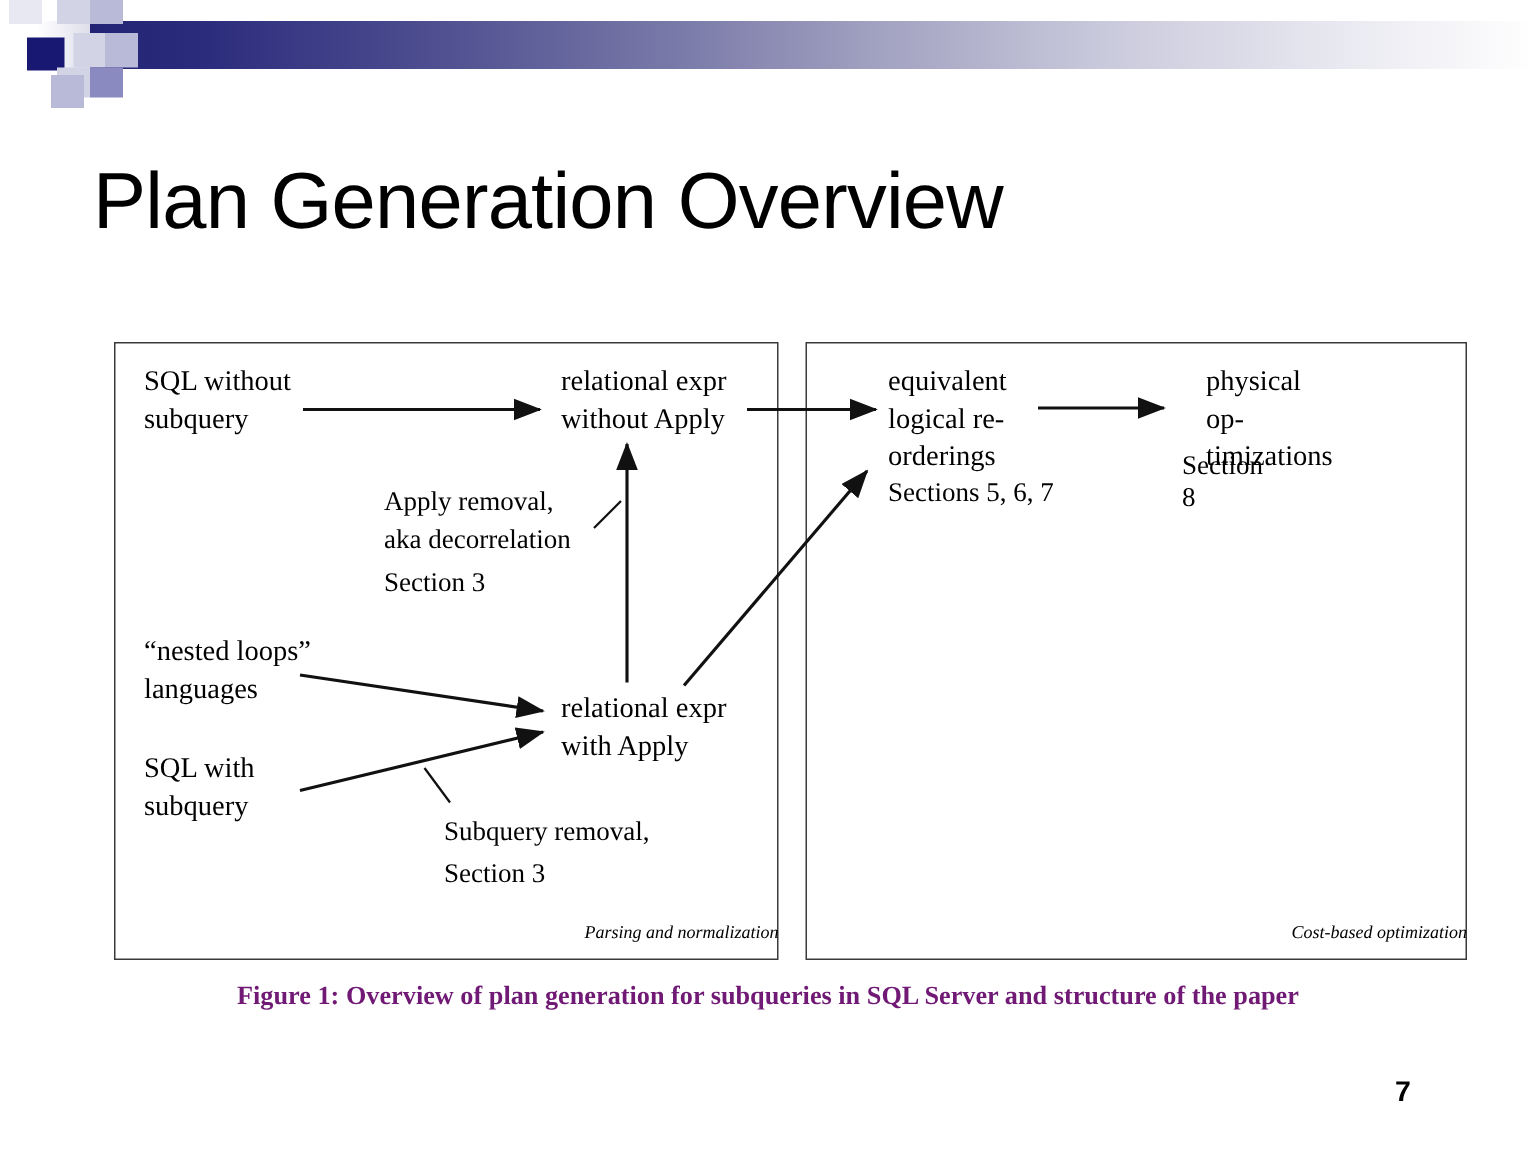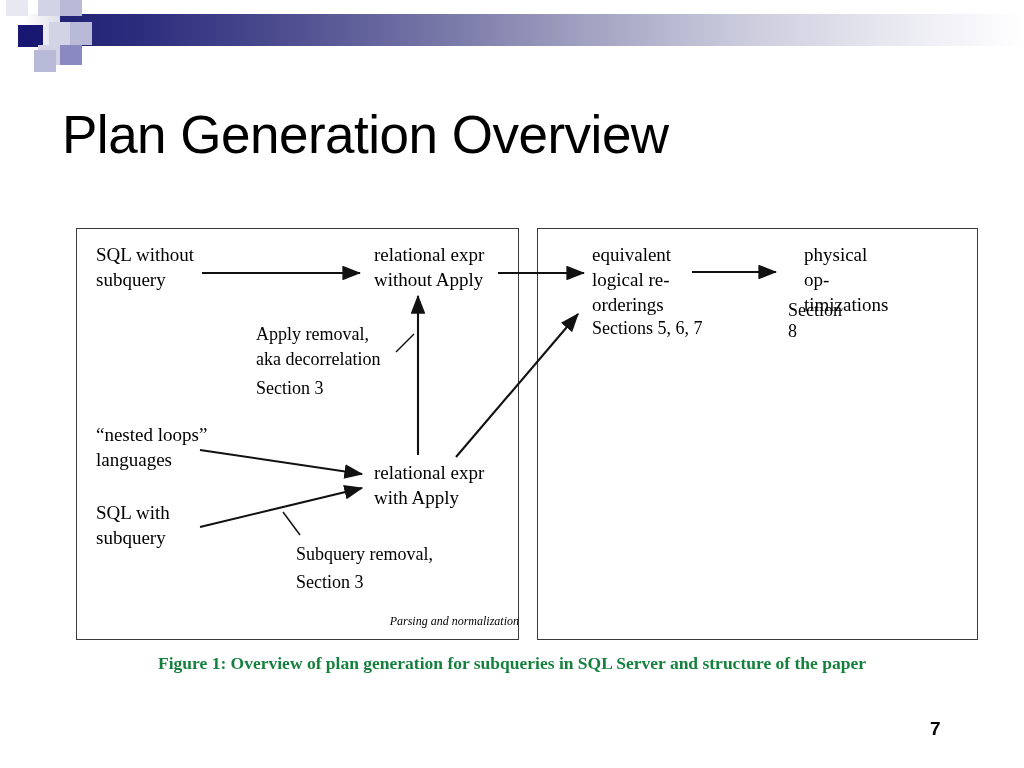--- a/index.html
+++ b/index.html
@@ -115,21 +115,21 @@
     text-align: right;
   }
   .fig-caption {
     left: 0;
     top: 653px;
     width: 1024px;
     text-align: center;
     font-family: "Liberation Serif", serif;
     font-size: 17.5px;
     font-weight: bold;
-    color: #15803d;
+    color: #701a75;
   }
   .page-num {
     left: 930px;
     top: 718px;
     font-family: "Liberation Sans", sans-serif;
     font-size: 19px;
     font-weight: bold;
     color: #000;
   }
 
@@ -197,20 +197,21 @@
 
   <div class="node" style="left:592px; top:242px;">equivalent
 logical re-
 orderings</div>
   <div class="annot-sec" style="left:592px; top:318px;">Sections 5, 6, 7</div>
 
   <div class="node" style="left:804px; top:242px;">physical op-
 timizations</div>
   <div class="annot-sec" style="left:788px; top:300px;">Section 8</div>
 
+  <div class="panel-caption" style="left:537px; top:614px; width:441px;">Cost-based optimization</div>
 
   <svg id="arrows" width="1024" height="768" viewBox="0 0 1024 768" xmlns="http://www.w3.org/2000/svg">
     <defs>
       <marker id="ah" markerWidth="9" markerHeight="7" refX="8.4" refY="3.5" orient="auto" markerUnits="strokeWidth">
         <path d="M0,0 L9,3.5 L0,7 z" fill="#111111"></path>
       </marker>
     </defs>
 
     <line x1="202" y1="273" x2="360" y2="273" stroke="#111111" stroke-width="2.1" marker-end="url(#ah)"></line>
 

